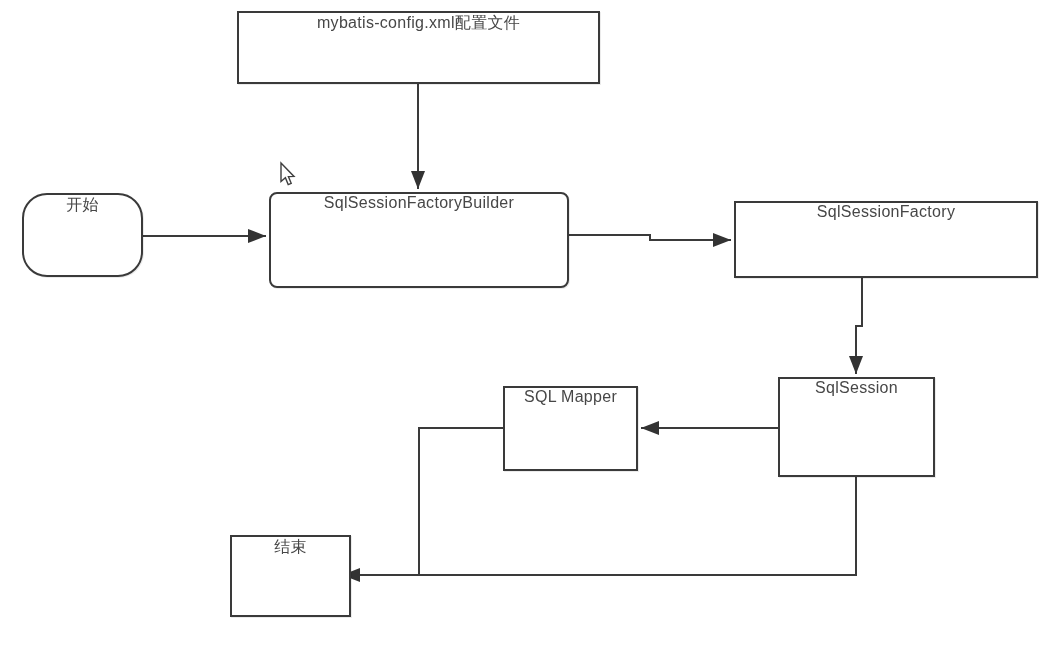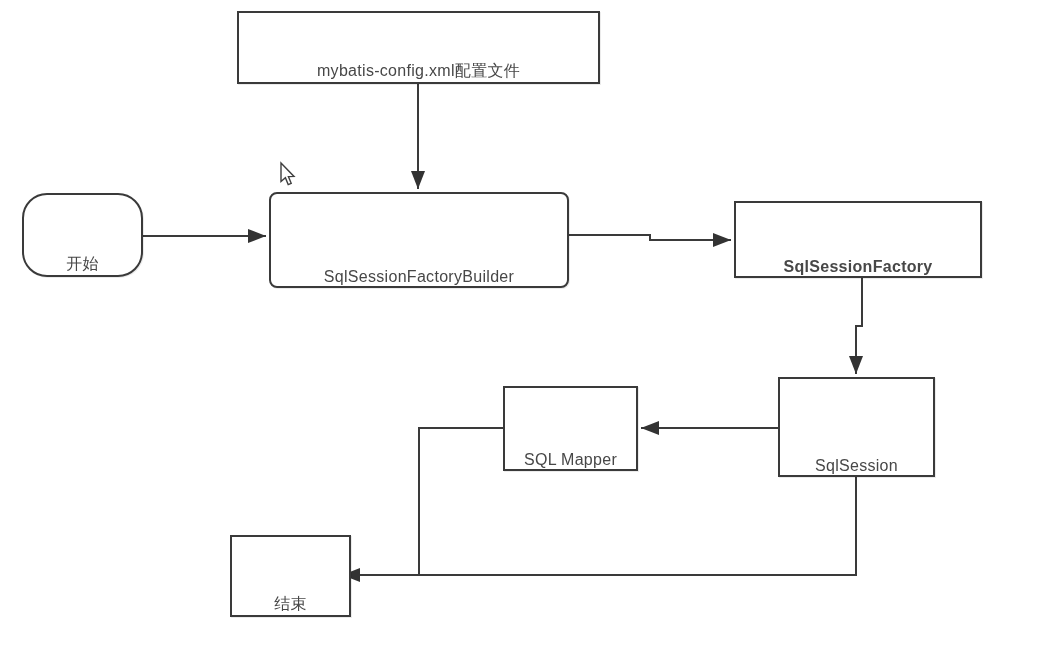--- a/index.html
+++ b/index.html
@@ -22,21 +22,21 @@
     width: 1043px;
     height: 647px;
     pointer-events: none;
   }
   .node {
     position: absolute;
     box-sizing: border-box;
     background: #ffffff;
     border: 2px solid #3a3a3a;
     display: flex;
-    align-items: flex-end;
+    align-items: flex-start;
     justify-content: center;
     text-align: center;
     box-shadow: 1px 1px 0 rgba(0,0,0,0.08);
   }
   .node span {
     font-size: 16px;
     color: #474747;
     letter-spacing: 0.3px;
     white-space: nowrap;
   }
@@ -76,21 +76,21 @@
   </div>
 
   <div class="node" style="left:22px; top:193px; width:121px; height:84px;border-radius:25px;">
     <span>开始</span>
   </div>
 
   <div class="node" style="left:269px; top:192px; width:300px; height:96px;border-radius:8px;">
     <span>SqlSessionFactoryBuilder</span>
   </div>
 
-  <div class="node" style="left:734px; top:201px; width:248px; height:77px;font-weight:bold;">
+  <div class="node" style="left:734px; top:201px; width:304px; height:77px;">
     <span>SqlSessionFactory</span>
   </div>
 
   <div class="node" style="left:778px; top:377px; width:157px; height:100px;">
     <span>SqlSession</span>
   </div>
 
   <div class="node" style="left:503px; top:386px; width:135px; height:85px;">
     <span>SQL Mapper</span>
   </div>

